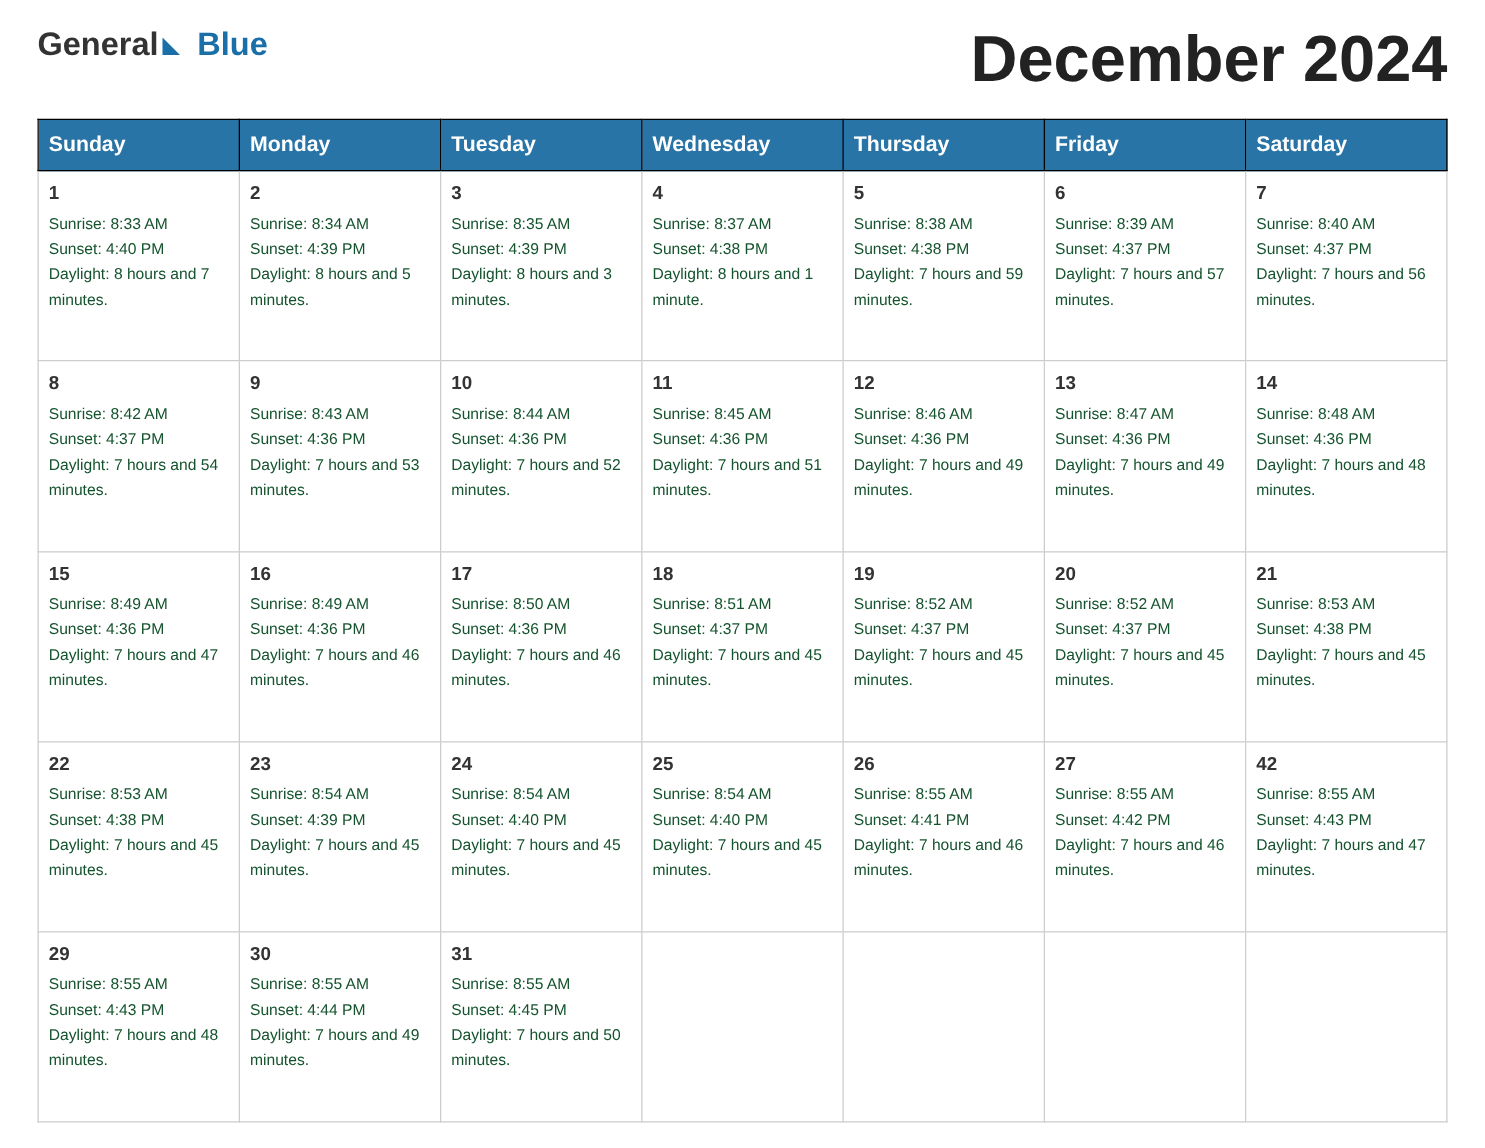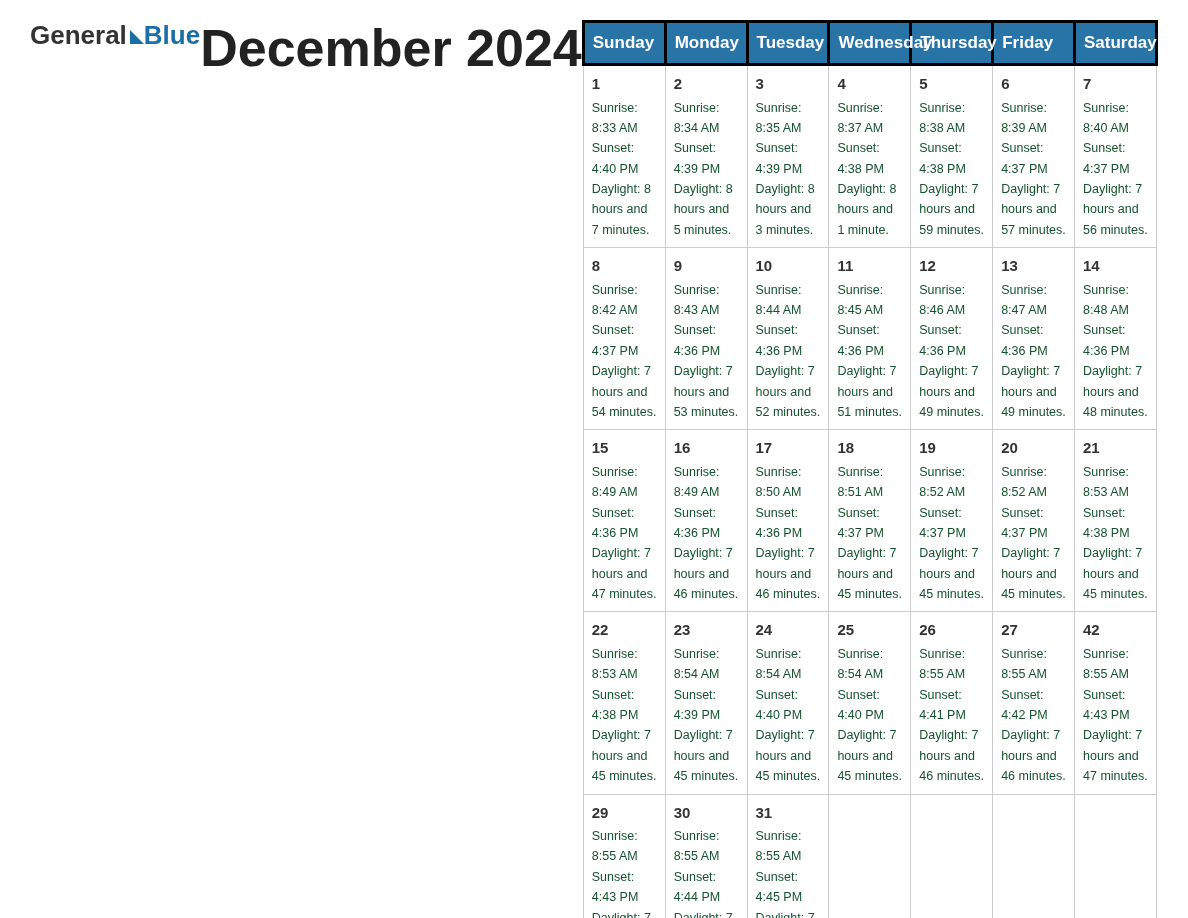--- a/index.html
+++ b/index.html
@@ -8,21 +8,21 @@
       height: 918px;
       background: #ffffff;
       font-family: Arial, sans-serif;
       overflow: hidden;
     }
     .page {
       width: 1188px;
       height: 918px;
       padding: 20px 30px;
       display: flex;
-      flex-direction: row;
+      flex-direction: column;
     }
     .header {
       display: flex;
       justify-content: space-between;
       align-items: flex-start;
       margin-bottom: 18px;
     }
     .logo {
       display: flex;
       flex-direction: column;
@@ -43,21 +43,21 @@
       border-left: 14px solid #1a6fa8;
       border-top: 14px solid transparent;
       border-bottom: 0px solid transparent;
       margin-left: 3px;
       margin-top: 2px;
     }
     .logo-blue {
       font-size: 26px;
       font-weight: bold;
       color: #1a6fa8;
-      margin-left: 0;
+      margin-left: 14px;
     }
     .title-section {
     }
     .month-title {
       font-size: 52px;
       font-weight: bold;
       color: #222;
       line-height: 1.1;
     }
     .location {
@@ -71,21 +71,21 @@
       border-collapse: collapse;
       width: 100%;
       table-layout: fixed;
     }
     .calendar th {
       background-color: #2874a6;
       color: white;
       padding: 10px 8px;
       font-size: 17px;
       font-weight: 600;
-      border: 3px solid #000000;
+      border: 1px solid #000000;
       text-align: left;
     }
     .calendar td {
       border: 1px solid #ccc;
       vertical-align: top;
       padding: 7px 8px;
       font-size: 13px;
       color: #333;
       line-height: 1.5;
     }

